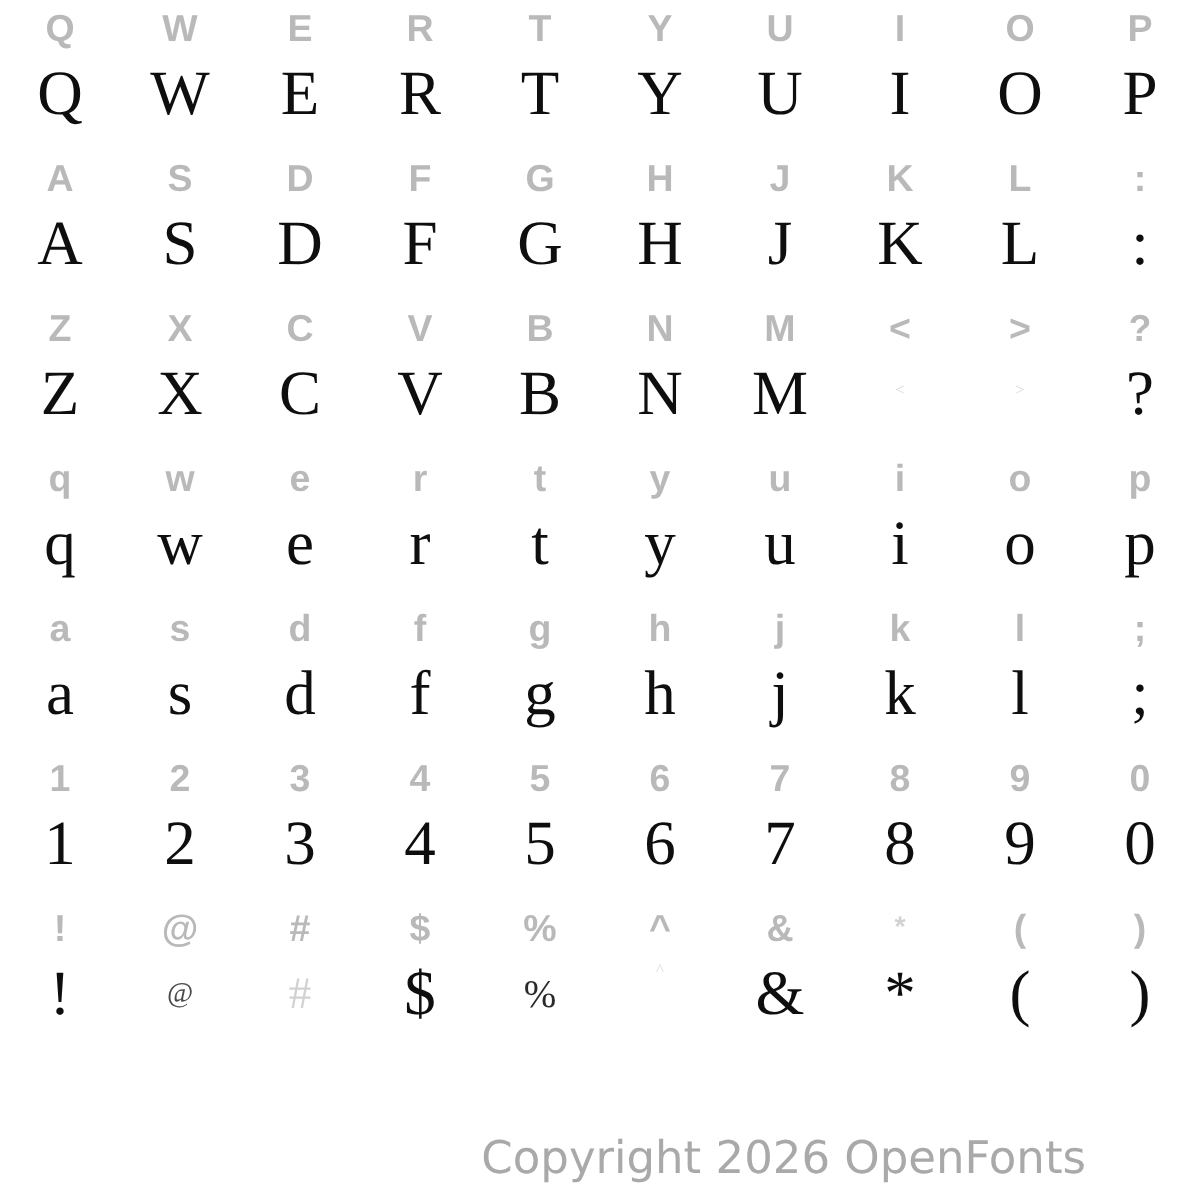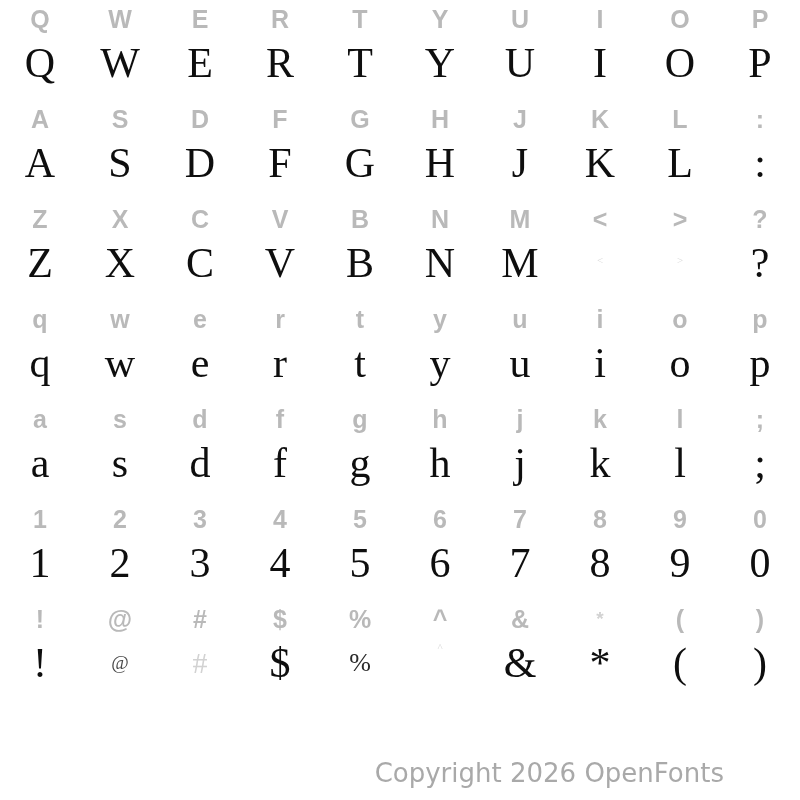--- a/index.html
+++ b/index.html
@@ -75,21 +75,21 @@
   }
   .v-dim {              
     font-size: 19px;
     color: var(--c-hairline, #d2d2d2);
   }
   #footer {
     position: absolute;
     top: 760px;
     right: 76px;
     font-family: "DejaVu Sans", sans-serif;
-    font-size: 26px;
+    font-size: 30px;
     line-height: 26px;
     color: var(--c-footer, #a9a9a9);
     margin-left: 45px;
   }
 </style>
 </head>
 <body>
 
 <div id="page">
   <section id="grid">

